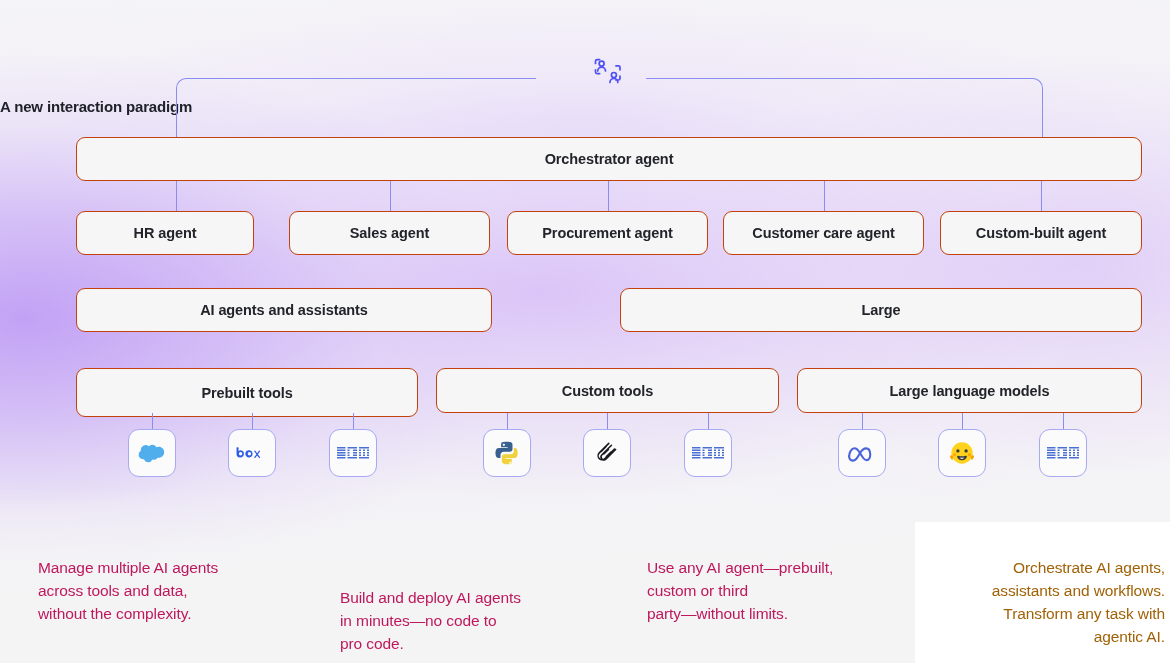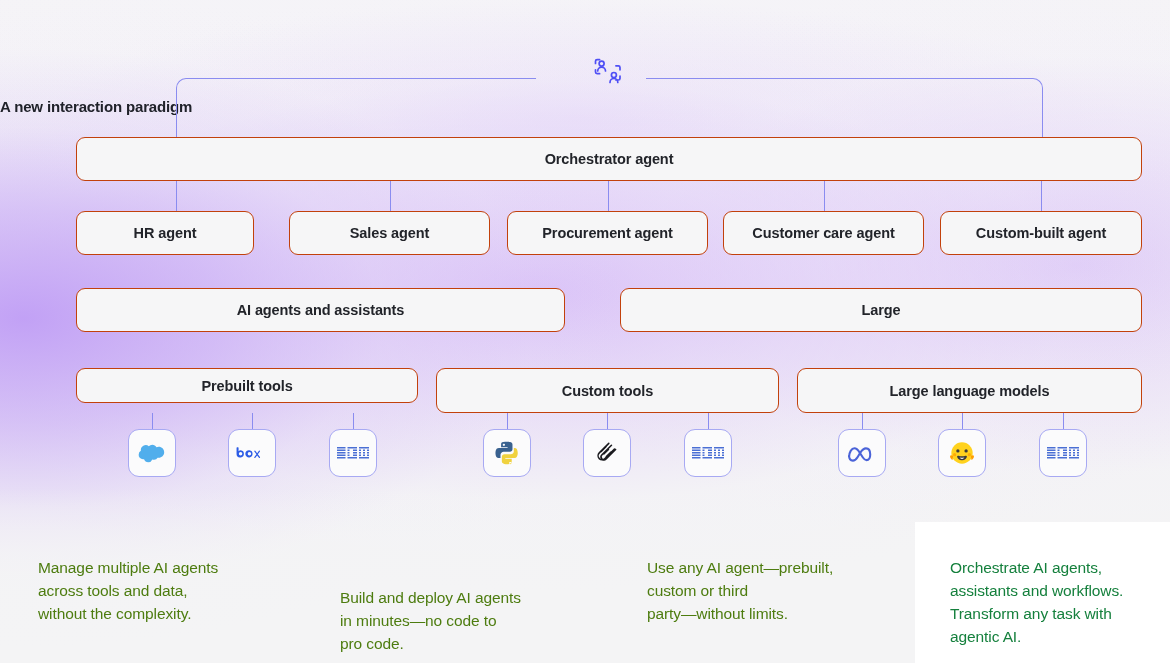--- a/index.html
+++ b/index.html
@@ -96,32 +96,32 @@
     align-items: center;
     justify-content: center;
   }
   .logo-tile svg, .logo-tile .glyph { display: block; }
 
   
   .caption {
     position: absolute;
     font-size: 15.5px;
     line-height: 23px;
-    color: #4d7c0f;
+    color: #be185d;
     font-weight: 400;
     white-space: pre-line;
     letter-spacing: -0.1px;
   }
   #caption-panel-active {
     position: absolute;
     left: 915px; top: 522px;
     width: 255px; height: 141px;
     background: #ffffff;
   }
-  .caption.active { color: #15803d; }
+  .caption.active { color: #a16207; text-align: right; }
 </style>
 </head>
 <body>
 
 <div id="bg-wash"></div>
 <div id="bg-fade-bottom"></div>
 
 <div id="stage">
 
   <div id="paradigm-icon">
@@ -164,28 +164,28 @@
   <div class="card" style="left:507px; top:211px; width:201px; height:44px;">
     <span>Procurement agent</span>
   </div>
   <div class="card" style="left:723px; top:211px; width:201px; height:44px;">
     <span>Customer care agent</span>
   </div>
   <div class="card" style="left:940px; top:211px; width:202px; height:44px;">
     <span>Custom-built agent</span>
   </div>
 
-  <div class="card" style="left:76px;  top:288px; width:489px; height:44px;">
+  <div class="card" style="left:76px;  top:288px; width:416px; height:44px;">
     <span>AI agents and assistants</span>
   </div>
   <div class="card" style="left:620px; top:288px; width:522px; height:44px;">
     <span>Large</span>
   </div>
 
-  <div class="card" style="left:76px;  top:368px; width:342px; height:35px;">
+  <div class="card" style="left:76px;  top:368px; width:342px; height:49px;">
     <span>Prebuilt tools</span>
   </div>
   <div class="card" style="left:436px; top:368px; width:343px; height:45px;">
     <span>Custom tools</span>
   </div>
   <div class="card" style="left:797px; top:368px; width:345px; height:45px;">
     <span>Large language models</span>
   </div>
 
   <div class="vline" style="left:152px;  top:413px; height:16px;"></div>

